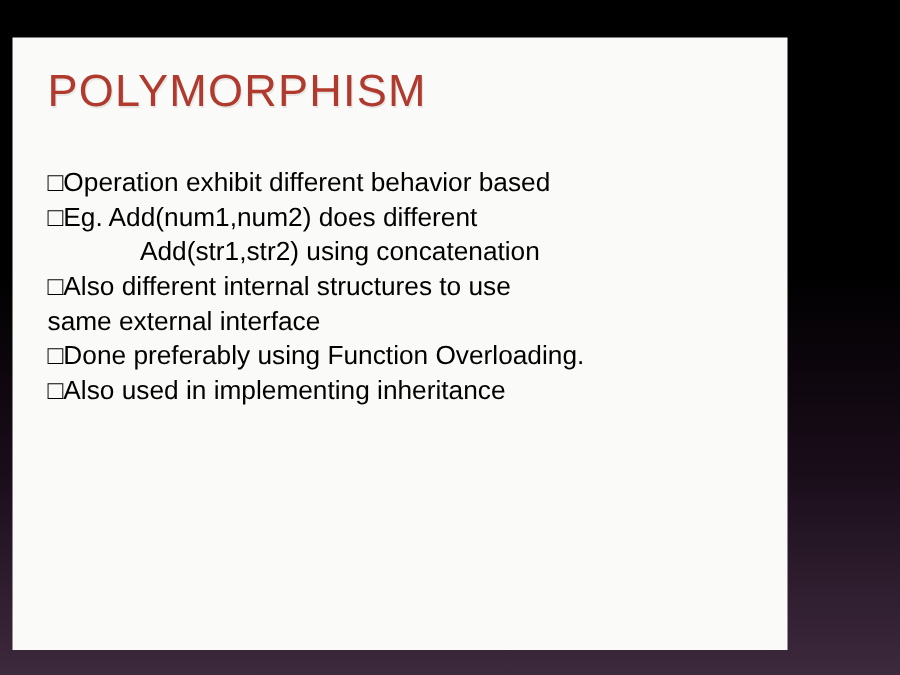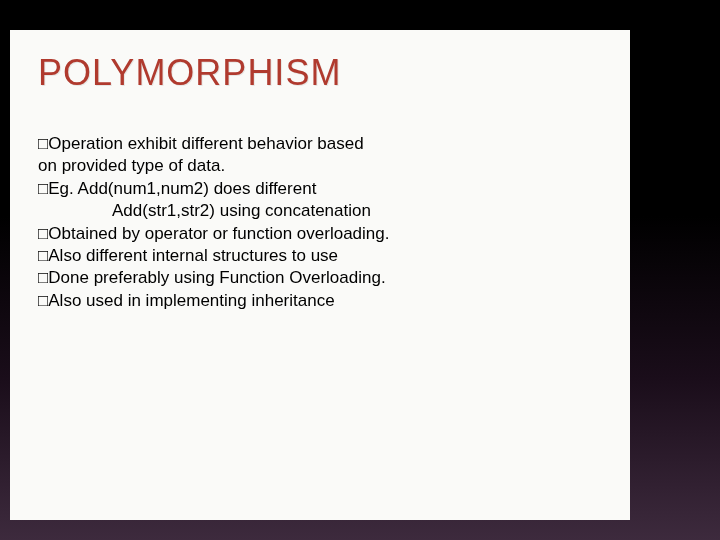--- a/index.html
+++ b/index.html
@@ -22,21 +22,21 @@
   .title {
     font-family: Impact, "Arial Black", sans-serif;
     font-size: 36px;
     letter-spacing: 1px;
     color: #b03a2e;
     text-shadow: 1px 1px 0 rgba(0,0,0,0.08);
     margin-bottom: 14px;
     line-height: 1.05;
   }
   .content {
-    font-size: 17px;
+    font-size: 21px;
     line-height: 1.32;
     color: #000;
     margin-top: 41px;
   }
   .bullet-line {
     text-align: justify;
     text-justify: inter-word;
   }
   .glyph {
     font-family: Arial, sans-serif;
@@ -50,37 +50,34 @@
 <body>
 
 <div class="slide-area">
   <div class="title">POLYMORPHISM</div>
 
   <div class="content">
 
     <div class="bullet-line">
       <span class="glyph">□</span><span>Operation exhibit different behavior based</span>
     </div>
-    <div class="bullet-line">
-      <span>on provided type of data.</span>
-    </div>
 
     <div class="bullet-line">
       <span class="glyph">□</span><span>Eg. Add(num1,num2) does different</span>
     </div>
     <div class="bullet-line indent">
       <span>Add(str1,str2) using concatenation</span>
     </div>
 
-    <div class="bullet-line">
-      <span class="glyph">□</span><span>Obtained by operator or function overloading.</span>
-    </div>
 
     <div class="bullet-line">
       <span class="glyph">□</span><span>Also different internal structures to use</span>
+    </div>
+    <div class="bullet-line">
+      <span>same external interface</span>
     </div>
 
     <div class="bullet-line">
       <span class="glyph">□</span><span>Done preferably using Function Overloading.</span>
     </div>
 
     <div class="bullet-line">
       <span class="glyph">□</span><span>Also used in implementing inheritance</span>
     </div>
 

